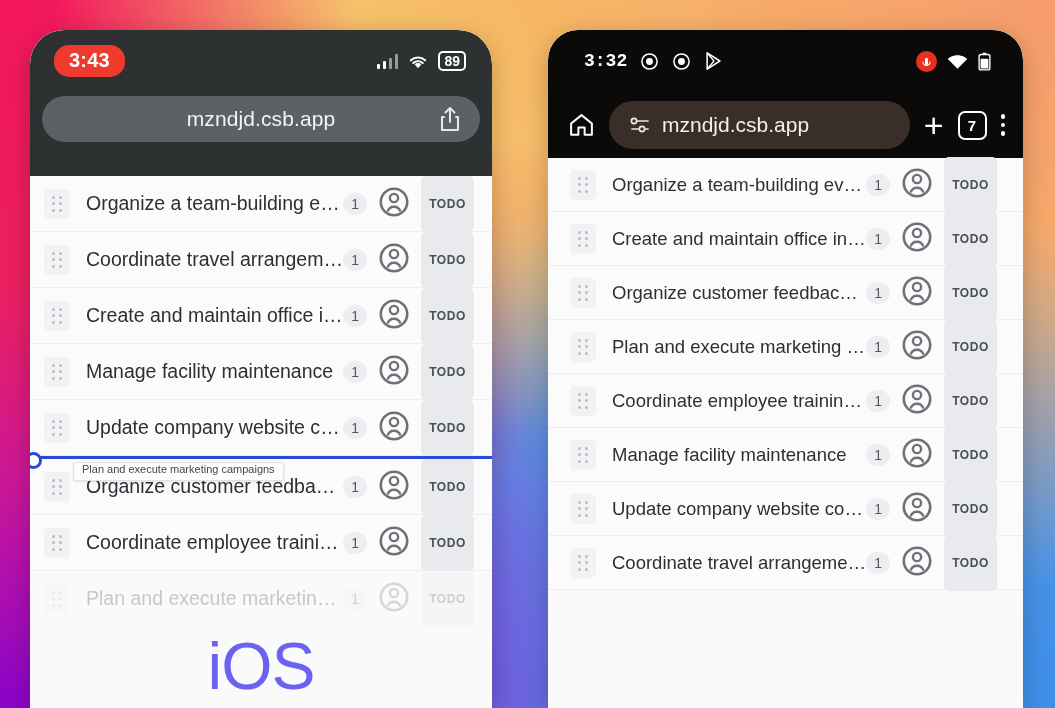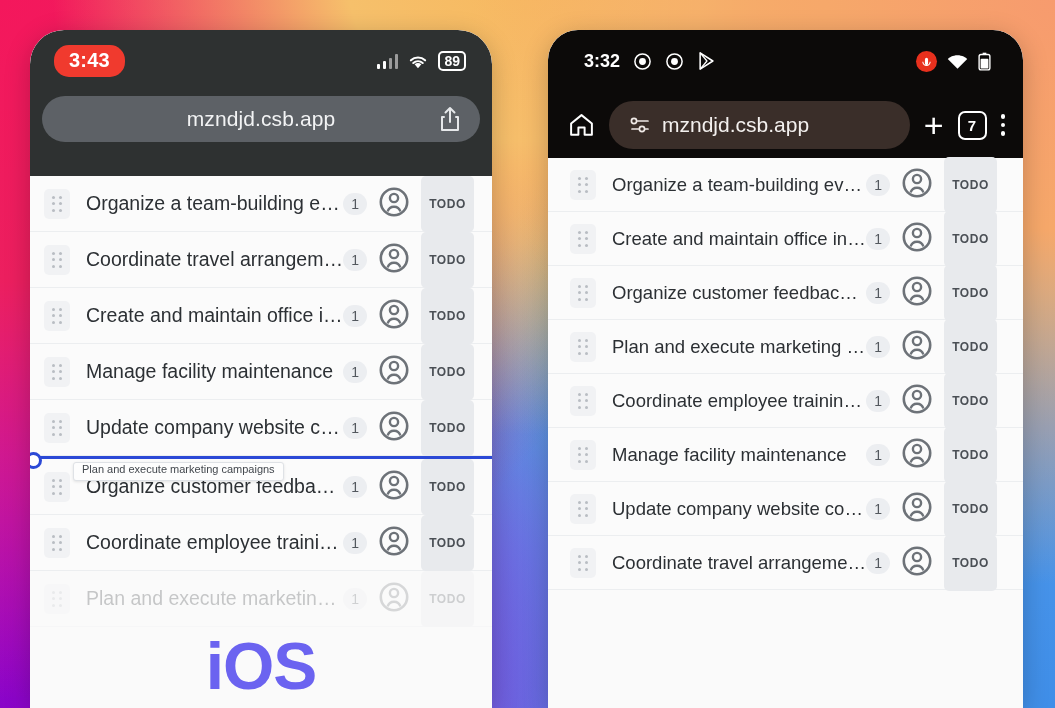--- a/index.html
+++ b/index.html
@@ -120,21 +120,21 @@
     border-radius: 30px 30px 0 0;
     position: relative;
   }
   .and-statusbar {
     height: 62px;
     display: flex;
     align-items: center;
     justify-content: space-between;
     padding: 0 32px 0 36px;
   }
-  .and-status-left { display: flex; align-items: center; gap: 13px; }
+  .and-status-left { display: flex; align-items: center; gap: 13px; font-family: Liberation Mono, monospace; }
   .and-status-right { display: flex; align-items: center; gap: 10px; }
   .and-time { color: #fff; font-size: 18px; font-weight: bold; }
 
   .rec-badge {
     width: 21px; height: 21px;
     border-radius: 50%;
     background: #e8301d;
     display: flex; align-items: center; justify-content: center;
   }
 
@@ -275,21 +275,21 @@
     box-shadow: 0 1px 3px rgba(0,0,0,0.10);
   }
 
   
   .caption {
     position: absolute;
     bottom: 0;
     left: 0; right: 0;
     text-align: center;
     color: #6b63f0;
-    font-weight: bold;
+    font-weight: normal;
     letter-spacing: -1px;
   }
   #phone-ios .caption { font-size: 66px; bottom: 4px; }
   #phone-android .caption { font-size: 66px; bottom: 4px; }
 </style>
 </head>
 <body>
 
 <div id="bg"></div>
 

